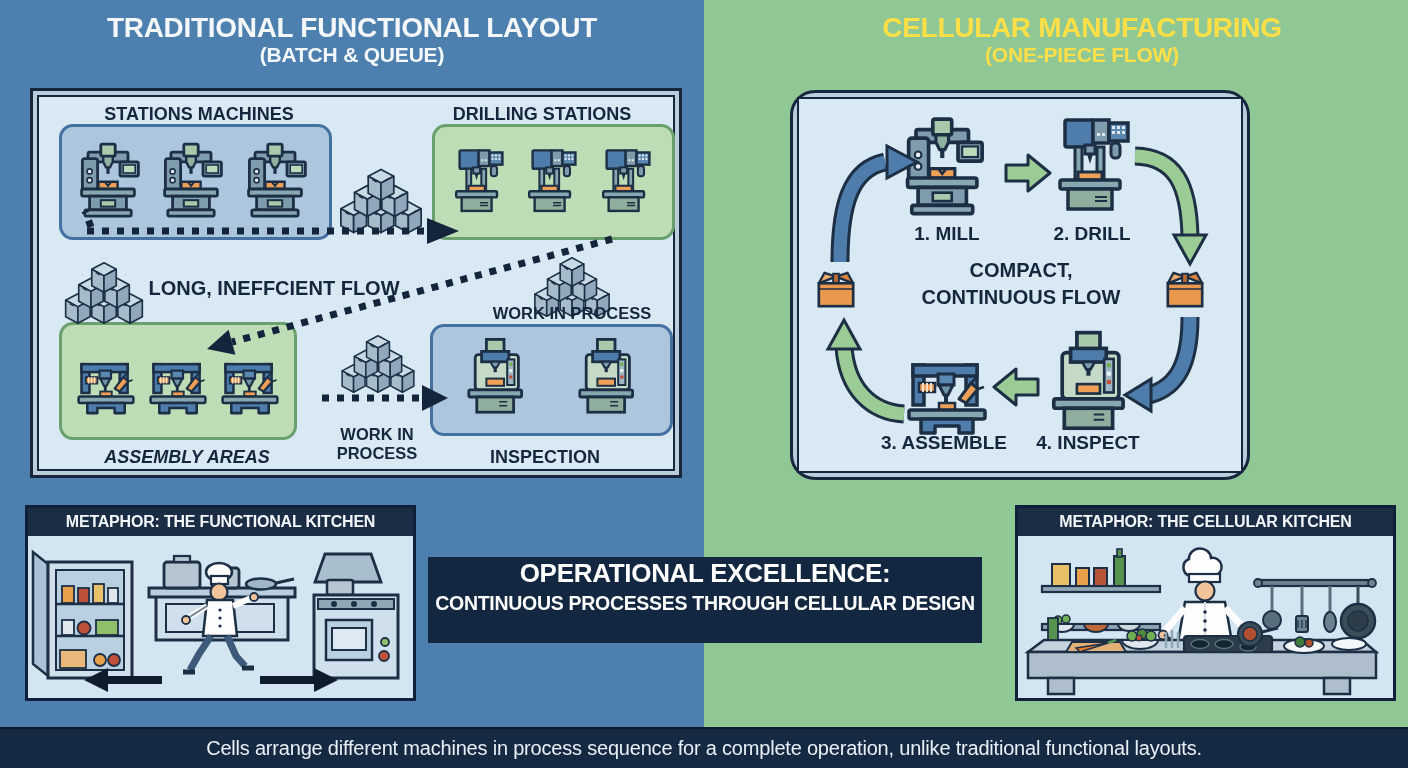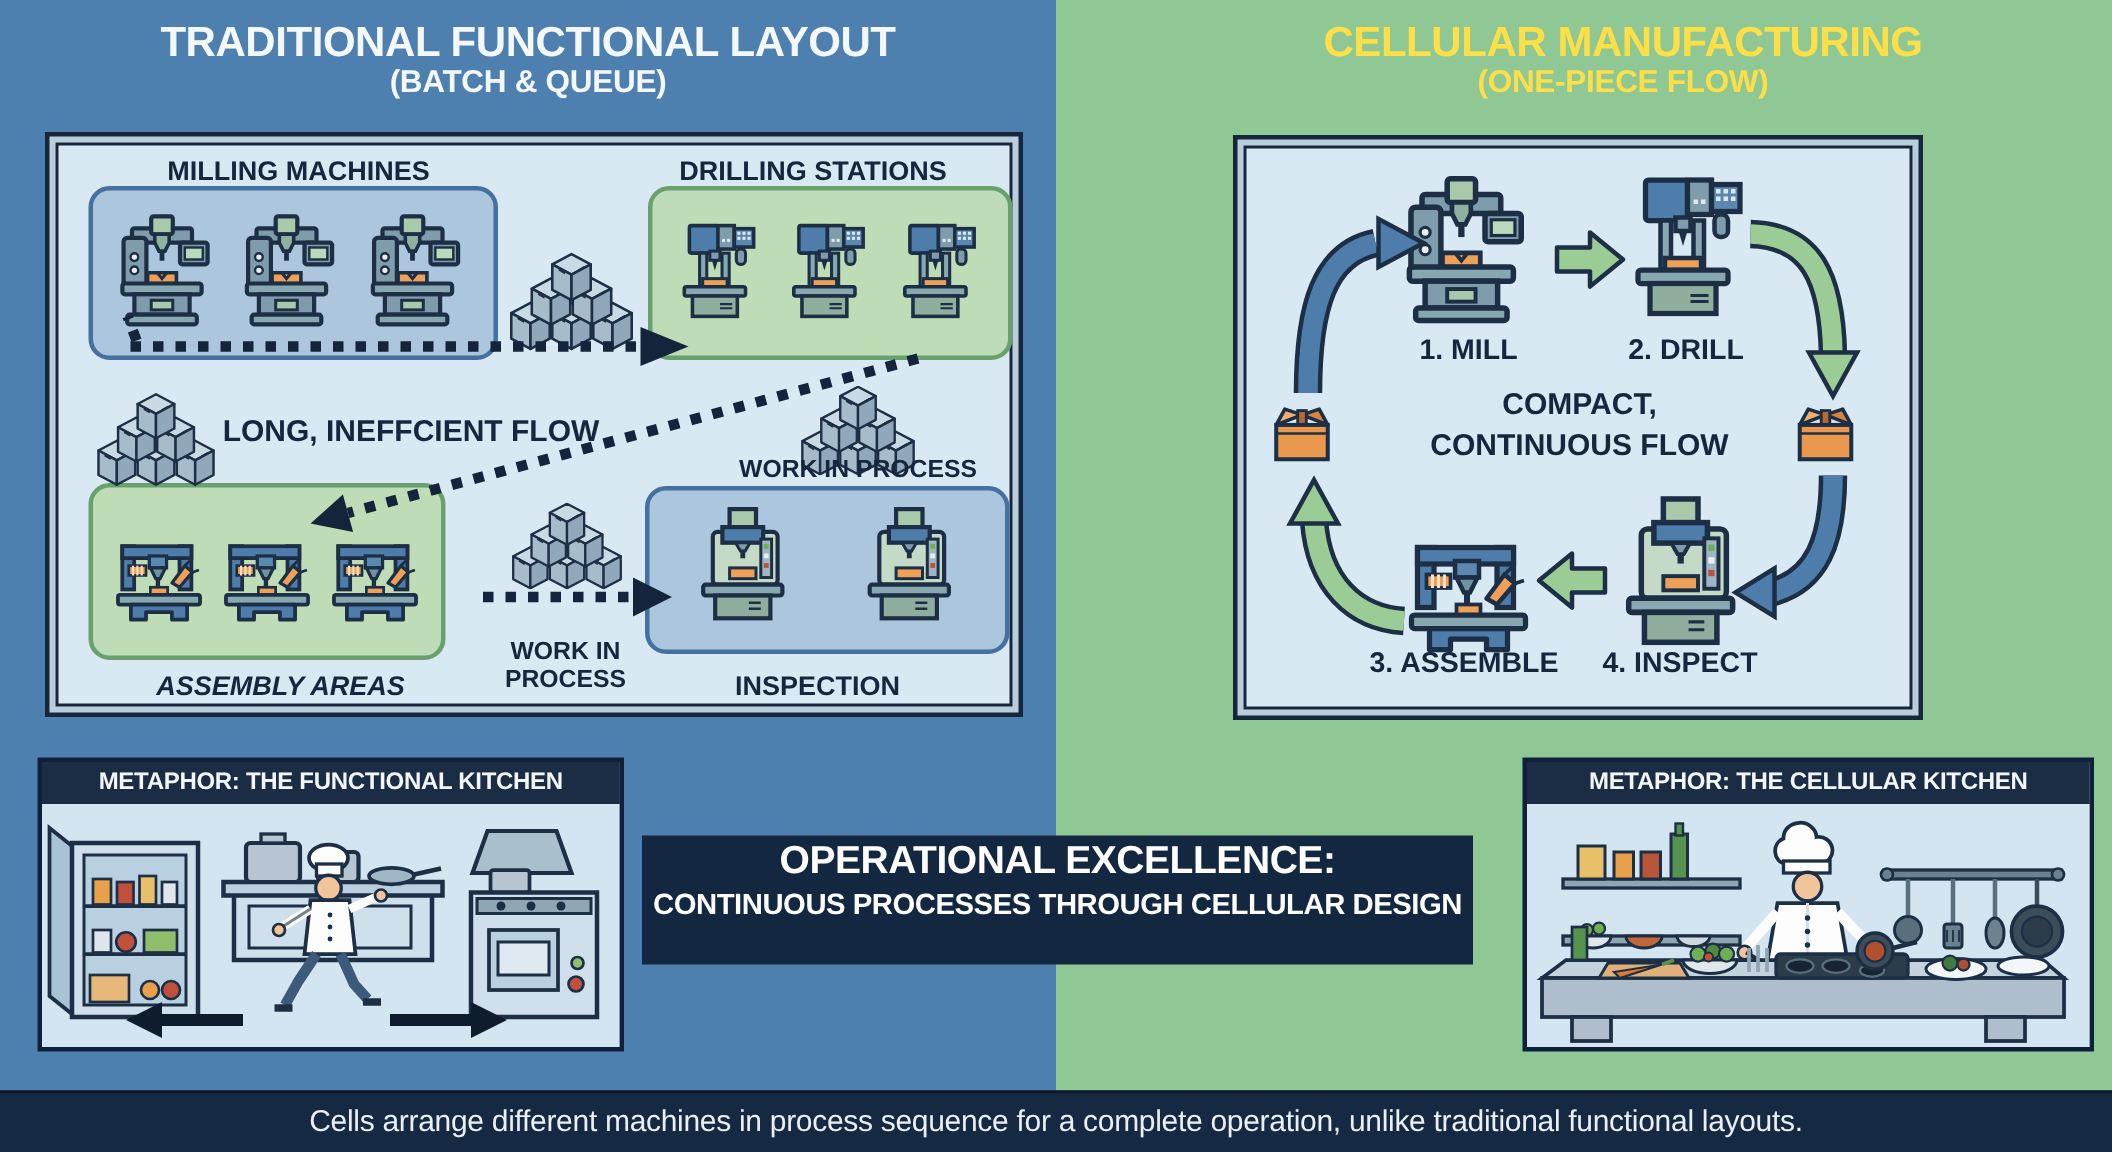--- a/index.html
+++ b/index.html
@@ -144,21 +144,21 @@
     <div class="t1">TRADITIONAL FUNCTIONAL LAYOUT</div>
     <div class="t2">(BATCH &amp; QUEUE)</div>
   </div>
   <div class="titleblock tb-right">
     <div class="t1">CELLULAR MANUFACTURING</div>
     <div class="t2">(ONE-PIECE FLOW)</div>
   </div>
 
   <div class="frame" style="left:30px;top:88px;width:652px;height:390px;">
     <div class="frame-inner">
-      <div class="lbl" style="left:30px;top:7px;width:260px;font-size:18px;">MILLING MACHINES</div>
+      <div class="lbl" style="left:30px;top:7px;width:260px;font-size:18px;">STATIONS MACHINES</div>
       <div class="gbox blue" style="left:20px;top:27px;width:273px;height:116px;">
         <svg width="80" height="100">
             <use href="#icon-mill"></use>
           </svg>
         <svg width="80" height="100">
             <use href="#icon-mill"></use>
           </svg>
         <svg width="80" height="100">
             <use href="#icon-mill"></use>
           </svg>
@@ -229,21 +229,21 @@
         </g>
         <g fill="#14243a">
           <polygon points="388,121 420,134 388,147"></polygon>
           <polygon points="168,252 189.6,232.7 196.4,257.7"></polygon>
           <polygon points="383,288 409,301 383,314"></polygon>
         </g>
       </svg>
     </div>
   </div>
 
-  <div class="frame" style="left:822px;top:90px;width:460px;height:390px;">
+  <div class="frame" style="left:790px;top:90px;width:460px;height:390px;border-radius:25px;">
     <div class="frame-inner">
       <svg class="abs" style="left:96px;top:16px;z-index:2;" width="105" height="105">
           <use href="#icon-mill"></use>
         </svg>
       <div class="lbl" style="left:68px;top:124px;width:160px;font-size:19px;">1. MILL</div>
 
       <svg class="abs" style="left:246px;top:12px;z-index:2;" width="100" height="108">
           <use href="#icon-drill"></use>
         </svg>
       <div class="lbl" style="left:213px;top:124px;width:160px;font-size:19px;">2. DRILL</div>

